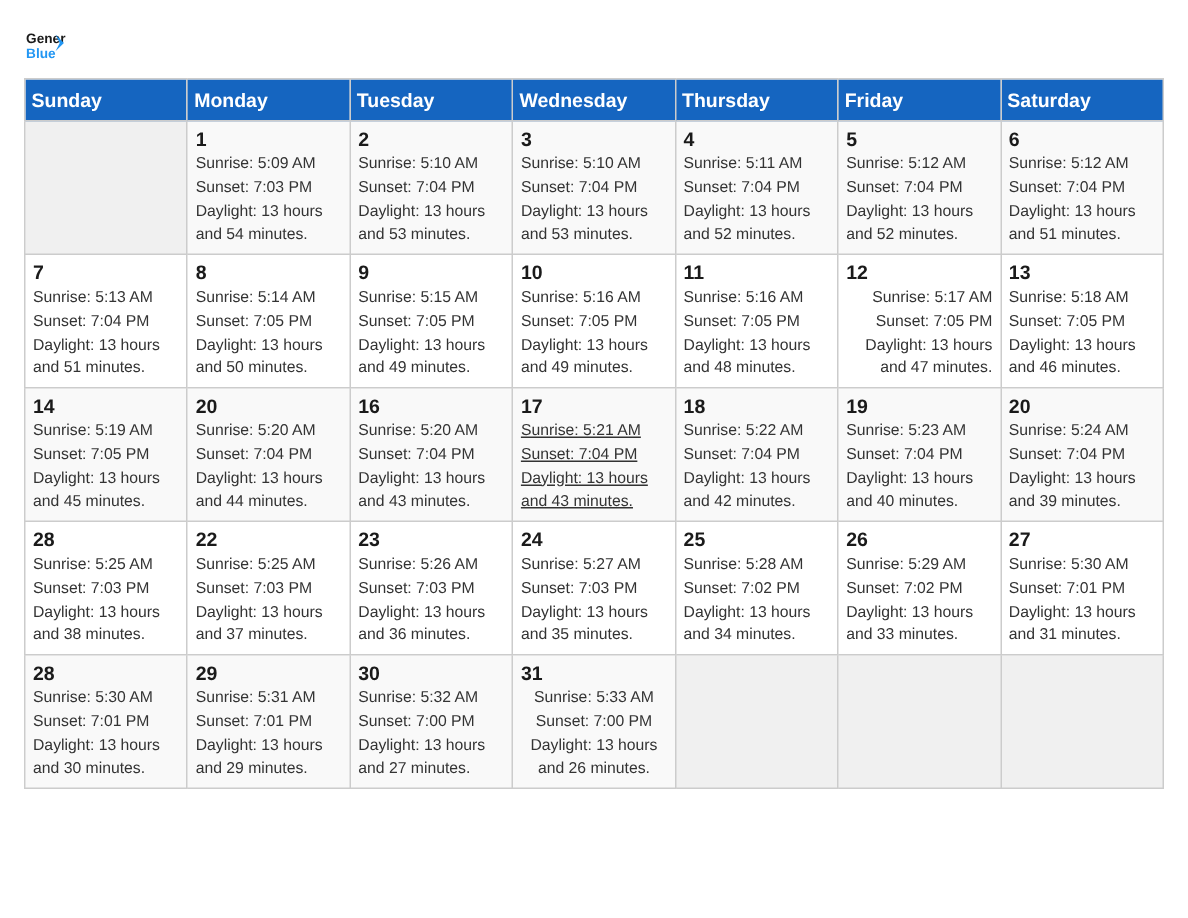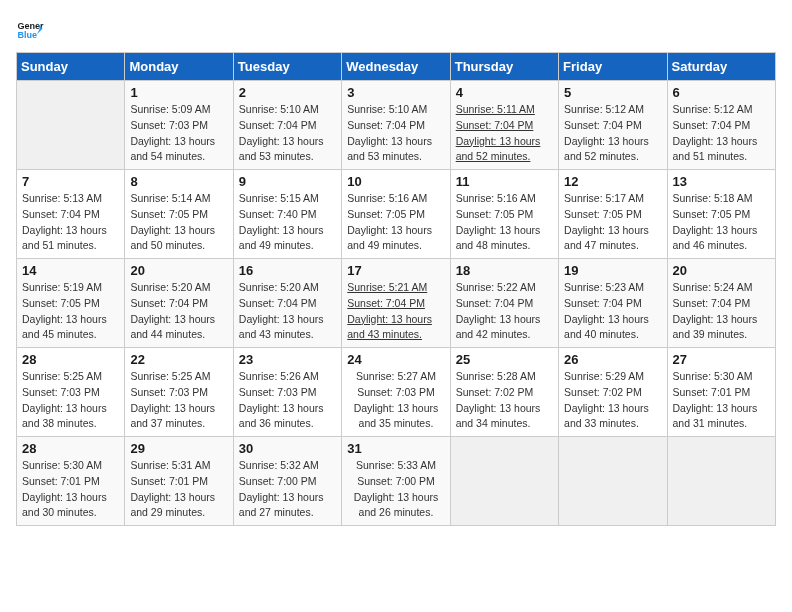--- a/index.html
+++ b/index.html
@@ -126,21 +126,21 @@
         </td>
         <td>
           <span class="day-number">3</span>
           <div class="day-info" style="white-space: pre-line;">Sunrise: 5:10 AM
 Sunset: 7:04 PM
 Daylight: 13 hours
 and 53 minutes.</div>
         </td>
         <td>
           <span class="day-number">4</span>
-          <div class="day-info" style="white-space: pre-line; text-decoration: underline;">Sunrise: 5:11 AM
+          <div class="day-info" style="white-space: pre-line;">Sunrise: 5:11 AM
 Sunset: 7:04 PM
 Daylight: 13 hours
 and 52 minutes.</div>
         </td>
         <td>
           <span class="day-number">5</span>
           <div class="day-info" style="white-space: pre-line;">Sunrise: 5:12 AM
 Sunset: 7:04 PM
 Daylight: 13 hours
 and 52 minutes.</div>
@@ -164,41 +164,41 @@
         <td>
           <span class="day-number">8</span>
           <div class="day-info" style="white-space: pre-line;">Sunrise: 5:14 AM
 Sunset: 7:05 PM
 Daylight: 13 hours
 and 50 minutes.</div>
         </td>
         <td>
           <span class="day-number">9</span>
           <div class="day-info" style="white-space: pre-line;">Sunrise: 5:15 AM
-Sunset: 7:40 PM
+Sunset: 7:05 PM
 Daylight: 13 hours
 and 49 minutes.</div>
         </td>
         <td>
           <span class="day-number">10</span>
           <div class="day-info" style="white-space: pre-line;">Sunrise: 5:16 AM
 Sunset: 7:05 PM
 Daylight: 13 hours
 and 49 minutes.</div>
         </td>
         <td>
           <span class="day-number">11</span>
           <div class="day-info" style="white-space: pre-line;">Sunrise: 5:16 AM
 Sunset: 7:05 PM
 Daylight: 13 hours
 and 48 minutes.</div>
         </td>
         <td>
           <span class="day-number">12</span>
-          <div class="day-info" style="white-space: pre-line;">Sunrise: 5:17 AM
+          <div class="day-info" style="white-space: pre-line; text-align: right;">Sunrise: 5:17 AM
 Sunset: 7:05 PM
 Daylight: 13 hours
 and 47 minutes.</div>
         </td>
         <td>
           <span class="day-number">13</span>
           <div class="day-info" style="white-space: pre-line;">Sunrise: 5:18 AM
 Sunset: 7:05 PM
 Daylight: 13 hours
 and 46 minutes.</div>
@@ -272,21 +272,21 @@
         </td>
         <td>
           <span class="day-number">23</span>
           <div class="day-info" style="white-space: pre-line;">Sunrise: 5:26 AM
 Sunset: 7:03 PM
 Daylight: 13 hours
 and 36 minutes.</div>
         </td>
         <td>
           <span class="day-number">24</span>
-          <div class="day-info" style="white-space: pre-line; text-align: center;">Sunrise: 5:27 AM
+          <div class="day-info" style="white-space: pre-line;">Sunrise: 5:27 AM
 Sunset: 7:03 PM
 Daylight: 13 hours
 and 35 minutes.</div>
         </td>
         <td>
           <span class="day-number">25</span>
           <div class="day-info" style="white-space: pre-line;">Sunrise: 5:28 AM
 Sunset: 7:02 PM
 Daylight: 13 hours
 and 34 minutes.</div>

